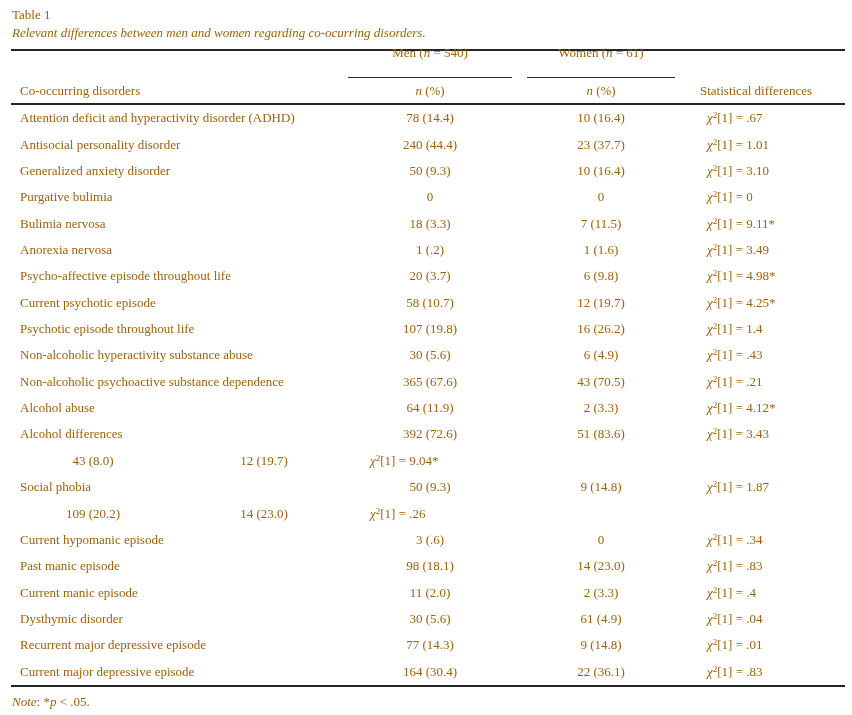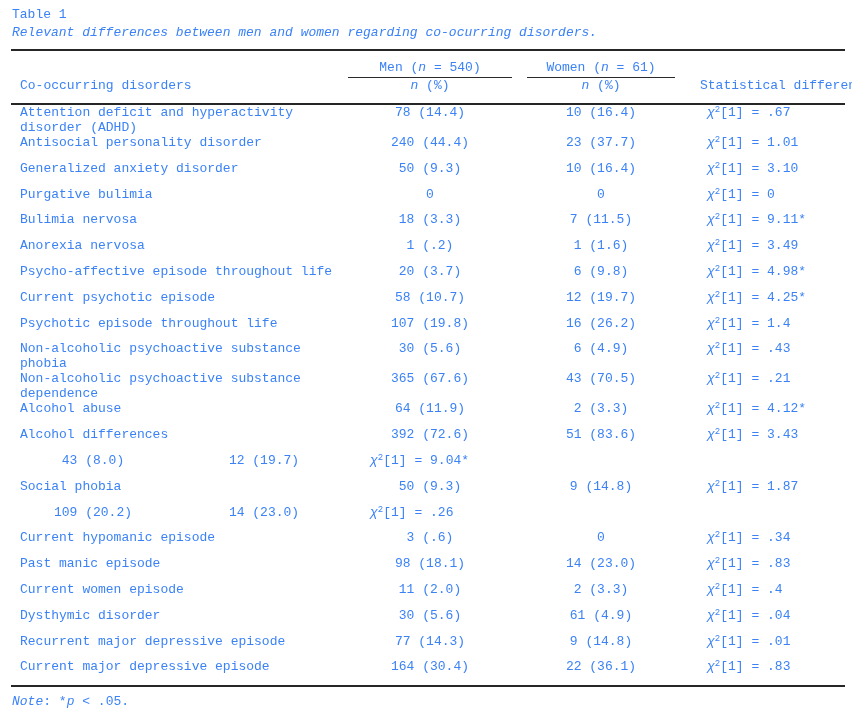--- a/index.html
+++ b/index.html
@@ -1,42 +1,42 @@
 <!DOCTYPE html>
 <html><head>
 <meta charset="utf-8">
 <style>
   html, body { margin: 0; padding: 0; background: #ffffff; }
   .sheet {
     position: relative;
     width: 852px;
     height: 715px;
     background: #ffffff;
-    font-family: Liberation Mono, monospace;
-    color: #3b82f6;
+    font-family: Liberation Serif, serif;
+    color: #a16207;
     font-size: 13px;
     overflow: hidden;
   }
   .doc-title { margin: 8px 0 0 12px; line-height: 13px; }
   .doc-caption { margin: 5px 0 10px 12px; line-height: 13px; font-style: italic; }
 
   .tbl { margin-left: 11px; width: 834px; }
   .rule { height: 2px; background: #262626; }
   .rule.top { margin-top: 9px; }
 
-  .row { display: flex; align-items: flex-start; }
+  .row { display: flex; align-items: center; }
   .c1 { width: 337px; box-sizing: border-box; padding-left: 9px; }
   .c2 { width: 164px; text-align: center; }
   .gapA { width: 15px; }
   .c3 { width: 148px; text-align: center; }
   .gapB { width: 25px; }
   .c4 { width: 145px; box-sizing: border-box; text-align: left; }
 
   .group-row { height: 27px; align-items: flex-end; }
-  .group-row .c2, .group-row .c3 { border-bottom: 1.5px solid #2b2b2b; padding-bottom: 2px; }
+  .group-row .c2, .group-row .c3 { border-bottom: 1.5px solid #2b2b2b; padding-bottom: 16px; }
   .subheader-row { height: 25px; }
   .subheader-row .c4 { white-space: nowrap; }
 
   .tbody { height: 580px; display: flex; flex-direction: column; }
   .body-row { flex: 1; }
   .body-row .c4 { padding-left: 7px; white-space: nowrap; }
 
   i, .chi { font-style: italic; }
   sup { font-size: 9px; line-height: 0; vertical-align: 4px; }
 
@@ -140,21 +140,21 @@
         </div>
         <div class="row body-row">
           <div class="c1">Psychotic episode throughout life</div>
           <div class="c2">107 (19.8)</div>
           <div class="gapA"></div>
           <div class="c3">16 (26.2)</div>
           <div class="gapB"></div>
           <div class="c4"><i class="chi">χ</i><sup>2</sup>[1] = 1.4</div>
         </div>
         <div class="row body-row">
-          <div class="c1">Non-alcoholic psychoactive substance phobia</div>
+          <div class="c1">Non-alcoholic hyperactivity substance abuse</div>
           <div class="c2">30 (5.6)</div>
           <div class="gapA"></div>
           <div class="c3">6 (4.9)</div>
           <div class="gapB"></div>
           <div class="c4"><i class="chi">χ</i><sup>2</sup>[1] = .43</div>
         </div>
         <div class="row body-row">
           <div class="c1">Non-alcoholic psychoactive substance dependence</div>
           <div class="c2">365 (67.6)</div>
           <div class="gapA"></div>
@@ -210,21 +210,21 @@
         </div>
         <div class="row body-row">
           <div class="c1">Past manic episode</div>
           <div class="c2">98 (18.1)</div>
           <div class="gapA"></div>
           <div class="c3">14 (23.0)</div>
           <div class="gapB"></div>
           <div class="c4"><i class="chi">χ</i><sup>2</sup>[1] = .83</div>
         </div>
         <div class="row body-row">
-          <div class="c1">Current women episode</div>
+          <div class="c1">Current manic episode</div>
           <div class="c2">11 (2.0)</div>
           <div class="gapA"></div>
           <div class="c3">2 (3.3)</div>
           <div class="gapB"></div>
           <div class="c4"><i class="chi">χ</i><sup>2</sup>[1] = .4</div>
         </div>
         <div class="row body-row">
           <div class="c1">Dysthymic disorder</div>
           <div class="c2">30 (5.6)</div>
           <div class="gapA"></div>

